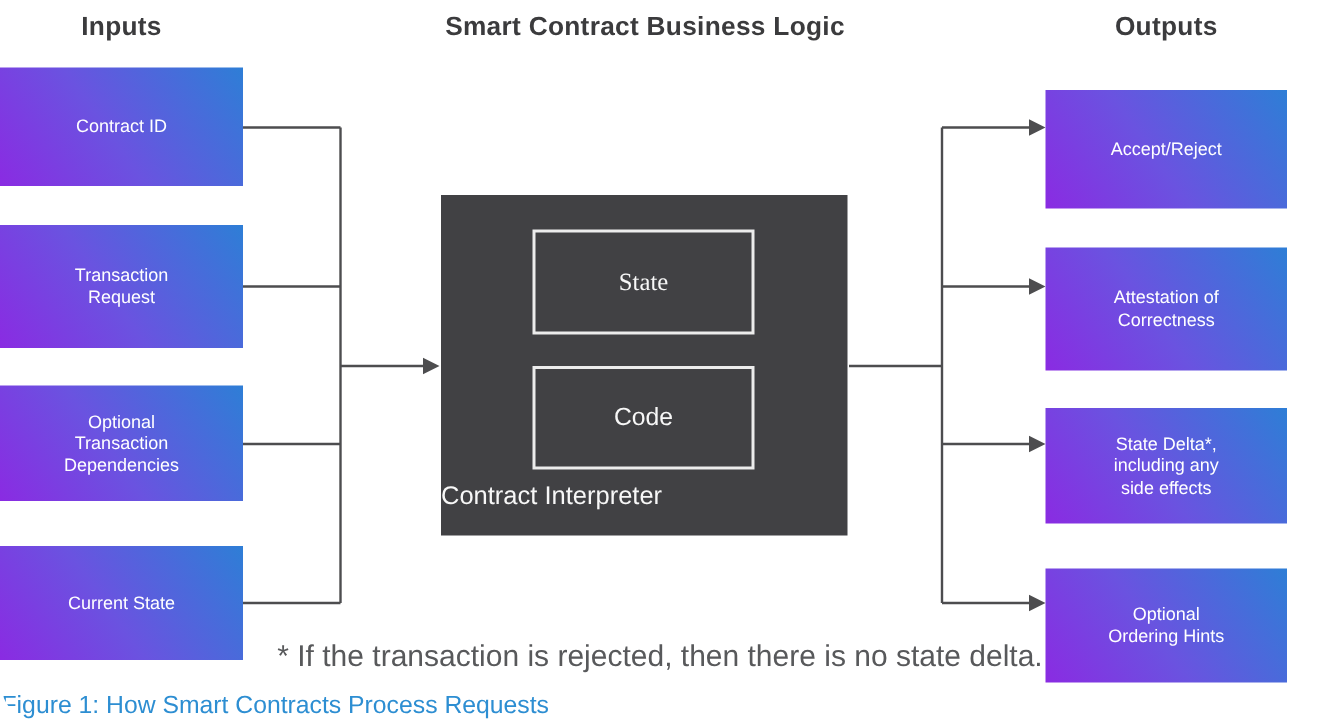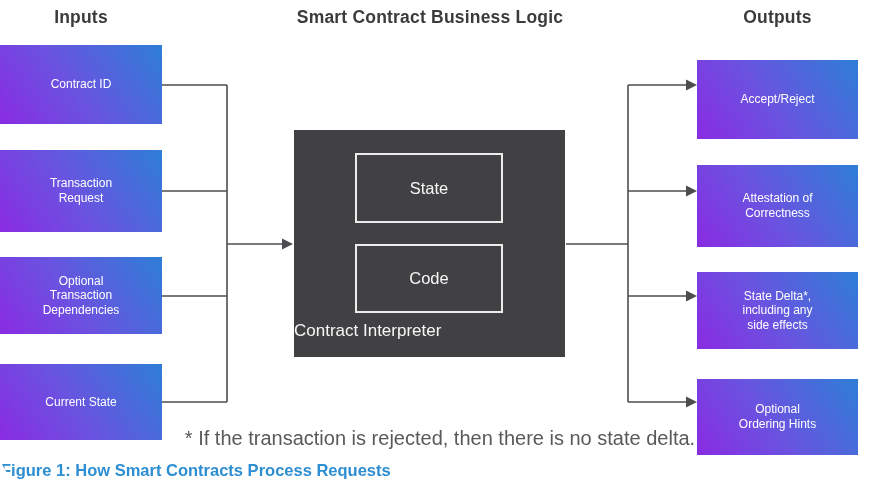--- a/index.html
+++ b/index.html
@@ -60,21 +60,21 @@
     position: absolute;
     left: 61px;
     width: 148px;
     border: 2px solid #ececec;
     display: flex;
     align-items: center;
     justify-content: center;
     color: #f7f7f7;
     font-size: 16.5px;
   }
-  .inner-state { top: 23px;  height: 70px; }
+  .inner-state { top: 23px;  height: 70px; font-family: Liberation Serif, serif; }
   .inner-code  { top: 114px; height: 69px; }
   .interp-label {
     position: absolute;
     left: 0;
     bottom: 16px;
     width: 100%;
     text-align: left;
     color: #f7f7f7;
     font-size: 17px;
   }
@@ -97,21 +97,21 @@
     color: #58595b;
     font-size: 20px;
   }
 
   .caption {
     position: absolute;
     left: 1px;
     top: 461px;
     color: #2d8ed2;
     font-size: 16.5px;
-    font-weight: bold;
+    font-weight: normal;
   }
 </style>
 </head>
 <body>
 
 <div class="canvas">
 
   <div class="col-header hdr-inputs">Inputs</div>
   <div class="col-header hdr-center">Smart Contract Business Logic</div>
   <div class="col-header hdr-outputs">Outputs</div>

